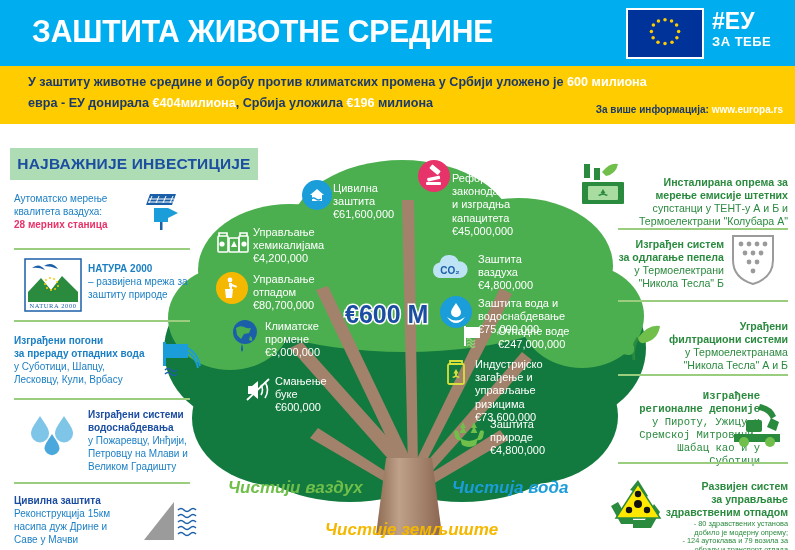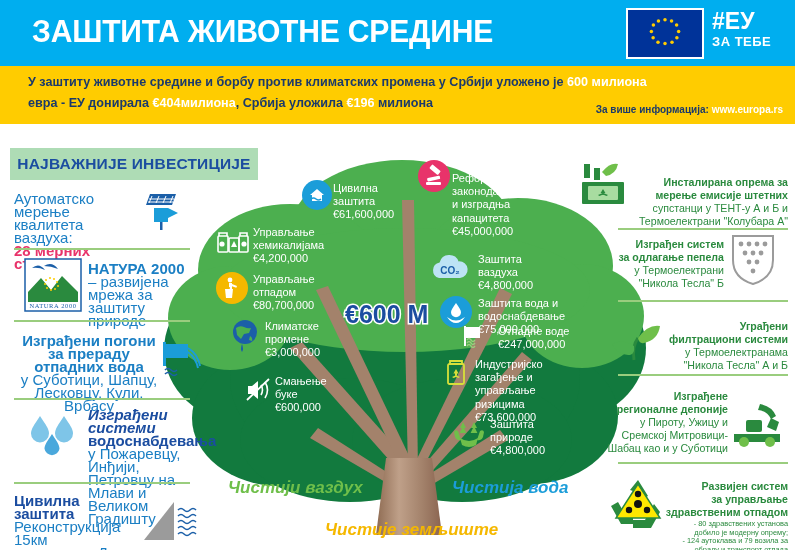--- a/index.html
+++ b/index.html
@@ -62,21 +62,21 @@
   .sectitle {
     position:absolute; left:10px; top:148px; width:248px; height:32px;
     background:#AEDCB5; display:flex; align-items:center; justify-content:center;
   }
   .sectitle span {
     font-size:15.5px; font-weight:bold; color:#1b4da0; letter-spacing:0.2px;
   }
 
   
   .side-item { position:absolute; }
-  .side-text { font-size:15px; line-height:13px; color:#1b7fc4; }
+  .side-text { font-size:10px; line-height:13px; color:#1b7fc4; }
   .divider { position:absolute; height:1.5px; background:#9ACD7E; }
 
   .right-text { font-size:10.6px; line-height:13px; color:#2a8a3e; text-align:right; }
   .rdivider { position:absolute; height:1.5px; background:#9ACD7E; }
 
   
   .tree { position:absolute; left:170px; top:140px; width:470px; height:400px; }
 
   
   .tl { position:absolute; color:#ffffff; font-size:11px; line-height:13.2px; }
@@ -406,21 +406,21 @@
   <div class="side-item" style="left:88px; top:262px;">
     <div class="side-text" style="width:112px;">
       <div style="font-weight:bold;">НАТУРА 2000</div>
       <div>– развијена мрежа за</div>
       <div>заштиту природе</div>
     </div>
   </div>
 
   <div class="divider" style="left:14px; top:320px; width:176px;"></div>
 
-  <div class="side-item" style="left:14px; top:334px;text-align:center;">
+  <div class="side-item" style="left:14px; top:334px;">
     <div class="side-text" style="width:150px;">
       <div style="font-weight:bold;">Изграђени погони</div>
       <div style="font-weight:bold;">за прераду отпадних вода</div>
       <div>у Суботици, Шапцу,</div>
       <div>Лесковцу, Кули, Врбасу</div>
     </div>
   </div>
   <svg style="position:absolute;left:162px;top:340px;" width="44" height="42" viewBox="0 0 44 42">
     <rect x="1" y="2" width="3" height="24" fill="#1B9DD9"></rect>
     <rect x="4" y="4" width="22" height="14" fill="#1B9DD9"></rect>
@@ -434,21 +434,21 @@
 
   <div class="divider" style="left:14px; top:398px; width:176px;"></div>
 
   <svg style="position:absolute;left:26px;top:412px;" width="56" height="52" viewBox="0 0 56 52">
     <path d="M14 4 c6 9 9 13 9 17.5 a9 9 0 0 1 -18 0 C5 17 8 13 14 4 z" fill="#7EC5E8"></path>
     <path d="M38 4 c6 9 9 13 9 17.5 a9 9 0 0 1 -18 0 C29 17 32 13 38 4 z" fill="#7EC5E8"></path>
     <path d="M26 22 c5 7.5 7.5 11 7.5 14.8 a7.6 7.6 0 0 1 -15 0 C18.5 33 21 29.5 26 22 z" fill="#4AA8DC"></path>
   </svg>
   <div class="side-item" style="left:88px; top:408px;">
     <div class="side-text" style="width:120px;">
-      <div style="font-weight:bold; color:#1b4da0;font-style:italic;">Изграђени системи</div>
+      <div style="font-weight:bold; color:#1b4da0;">Изграђени системи</div>
       <div style="font-weight:bold; color:#1b4da0;">водоснабдевања</div>
       <div>у Пожаревцу, Инђији,</div>
       <div>Петровцу на Млави и</div>
       <div>Великом Градишту</div>
     </div>
   </div>
 
   <div class="divider" style="left:14px; top:482px; width:176px;"></div>
 
   <div class="side-item" style="left:14px; top:494px;">
@@ -530,21 +530,21 @@
     <div class="right-text">
       <div style="font-weight:bold;">Уграђени</div>
       <div style="font-weight:bold;">филтрациони системи</div>
       <div>у Термоелектранама</div>
       <div>"Никола Тесла" А и Б</div>
     </div>
   </div>
 
   <div class="rdivider" style="left:618px; top:374px; width:170px;"></div>
 
-  <div class="side-item" style="left:600px; top:390px; width:128px;">
+  <div class="side-item" style="left:632px; top:390px; width:128px;font-family:Liberation Mono, monospace;">
     <div class="right-text">
       <div style="font-weight:bold;">Изграђене</div>
       <div style="font-weight:bold;">регионалне депоније</div>
       <div>у Пироту, Ужицу и</div>
       <div>Сремској Митровици-</div>
       <div>Шабац као и у Суботици</div>
     </div>
   </div>
   <svg style="position:absolute;left:730px;top:398px;" width="58" height="54" viewBox="0 0 58 54">
     <g fill="#2a8a3e">

